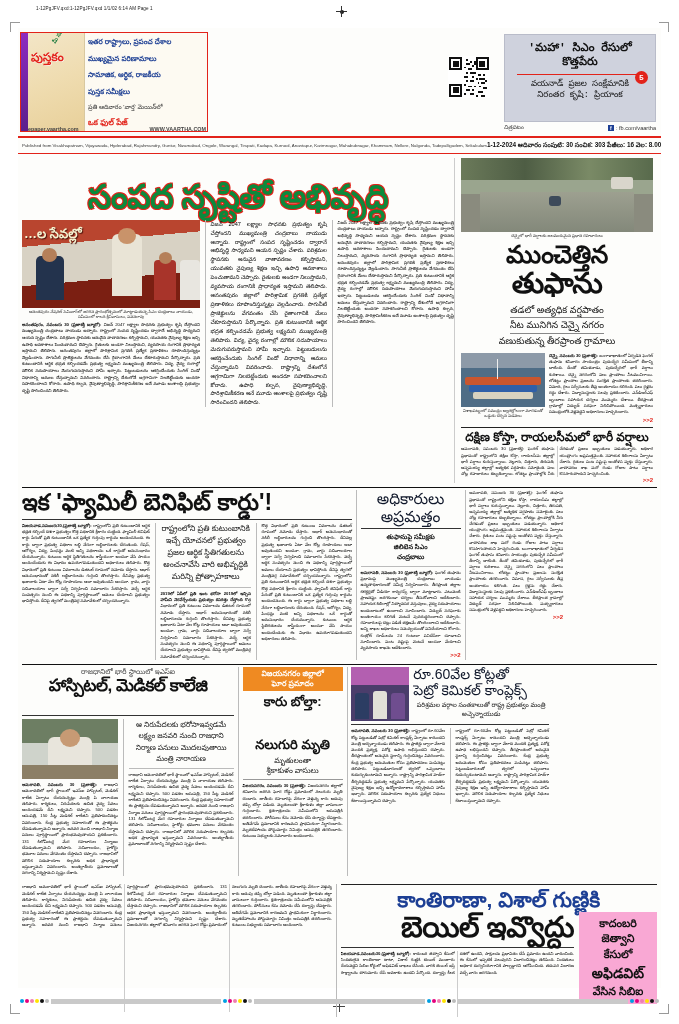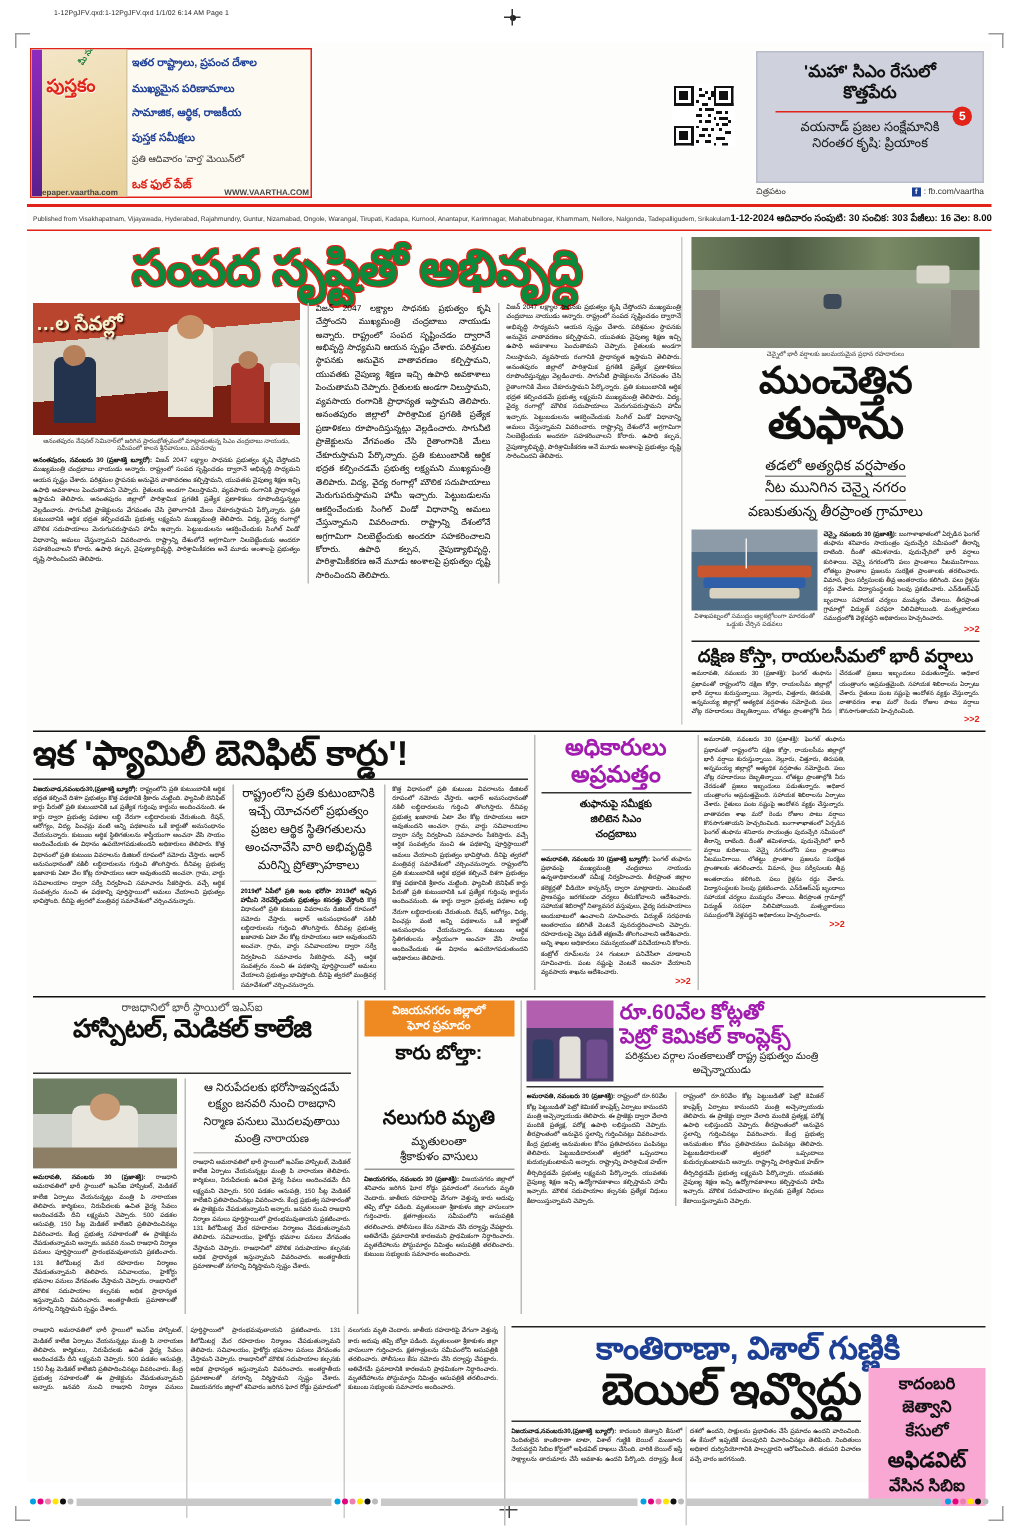--- a/index.html
+++ b/index.html
@@ -132,21 +132,21 @@
   }
 
   .qr {
     position:absolute; left:430px; top:28px; width:42px; height:42px;
     background:#fff; padding:1px;
   }
 
   .promo {
     position:absolute; left:486px; top:6px; width:152px; height:88px;
     background:#cfd2dd; border:0.6px solid #b9bcc9;
-    text-align:center; padding:6px 4px 2px;
+    text-align:center; padding:6px 4px 2px;font-family:Liberation Mono, monospace;
   }
   .promo-h { font-size:11.4px; font-weight:bold; color:#111; line-height:1.25; }
   .promo-rule { height:1px; background:#e2231a; margin:4px 8px 4px; }
   .promo-s { font-size:8.6px; color:#111; line-height:1.35; }
   .promo-badge {
     position:absolute; right:7px; top:36px;
     width:13px; height:13px; border-radius:50%;
     background:#e2231a; color:#fff; font-size:8px; font-weight:bold;
     display:flex; align-items:center; justify-content:center;
   }
@@ -168,21 +168,21 @@
     padding:0 4px; border-bottom:1.6px solid #e2231a;
   }
   .pub-cities { font-size:4.4px; color:#333; white-space:nowrap; }
   .issue-info { font-size:6.4px; color:#111; font-weight:bold; white-space:nowrap; }
 
   
   .content { position:relative; width:100%; }
   .vrule { width:0.6px; background:#bbb; }
 
   .lead-wrap { display:flex; padding:4px 4px 0; }
-  .lead-left { width:432px; }
+  .lead-left { width:432px;margin-top:18px; }
   .lead-right { width:199px; padding-left:6px; border-left:0.7px solid #ccc; }
 
   .lead-head {
     font-size:33px; font-weight:bold; color:#0b8a3c;
     text-align:center; line-height:1.05; padding:4px 0 2px;
     text-shadow: -0.8px -0.8px 0 #e2231a, 0.8px -0.8px 0 #e2231a,
                  -0.8px 0.8px 0 #e2231a, 0.8px 0.8px 0 #e2231a;
     letter-spacing:-0.5px;
   }
 
@@ -193,21 +193,21 @@
   }
   .cap { font-size:4.2px; color:#333; text-align:center; line-height:1.3; padding:1px 1px 0; }
   .subdeck { text-align:center; font-size:9.4px; line-height:1.45; color:#111; }
   .subdeck .u { border-bottom:0.6px solid #888; display:inline-block; padding-bottom:1px; }
 
   .head-black {
     font-size:25px; font-weight:bold; color:#111; text-align:center;
     line-height:1.08; letter-spacing:-0.5px;
   }
   .head-med {
-    font-size:15.5px; font-weight:bold; color:#a21caf; text-align:center; line-height:1.12;
+    font-size:15.5px; font-weight:normal; color:#0f172a; text-align:center; line-height:1.12;
   }
   .head-sm {
     font-size:12px; font-weight:bold; color:#111; text-align:center; line-height:1.15;
   }
   .head-xs {
     font-size:9px; font-weight:bold; color:#111; text-align:center; line-height:1.2;
   }
   .head-blue {
     font-size:22px; font-weight:bold; color:#1d3f94; text-align:center; line-height:1.1;
   }

